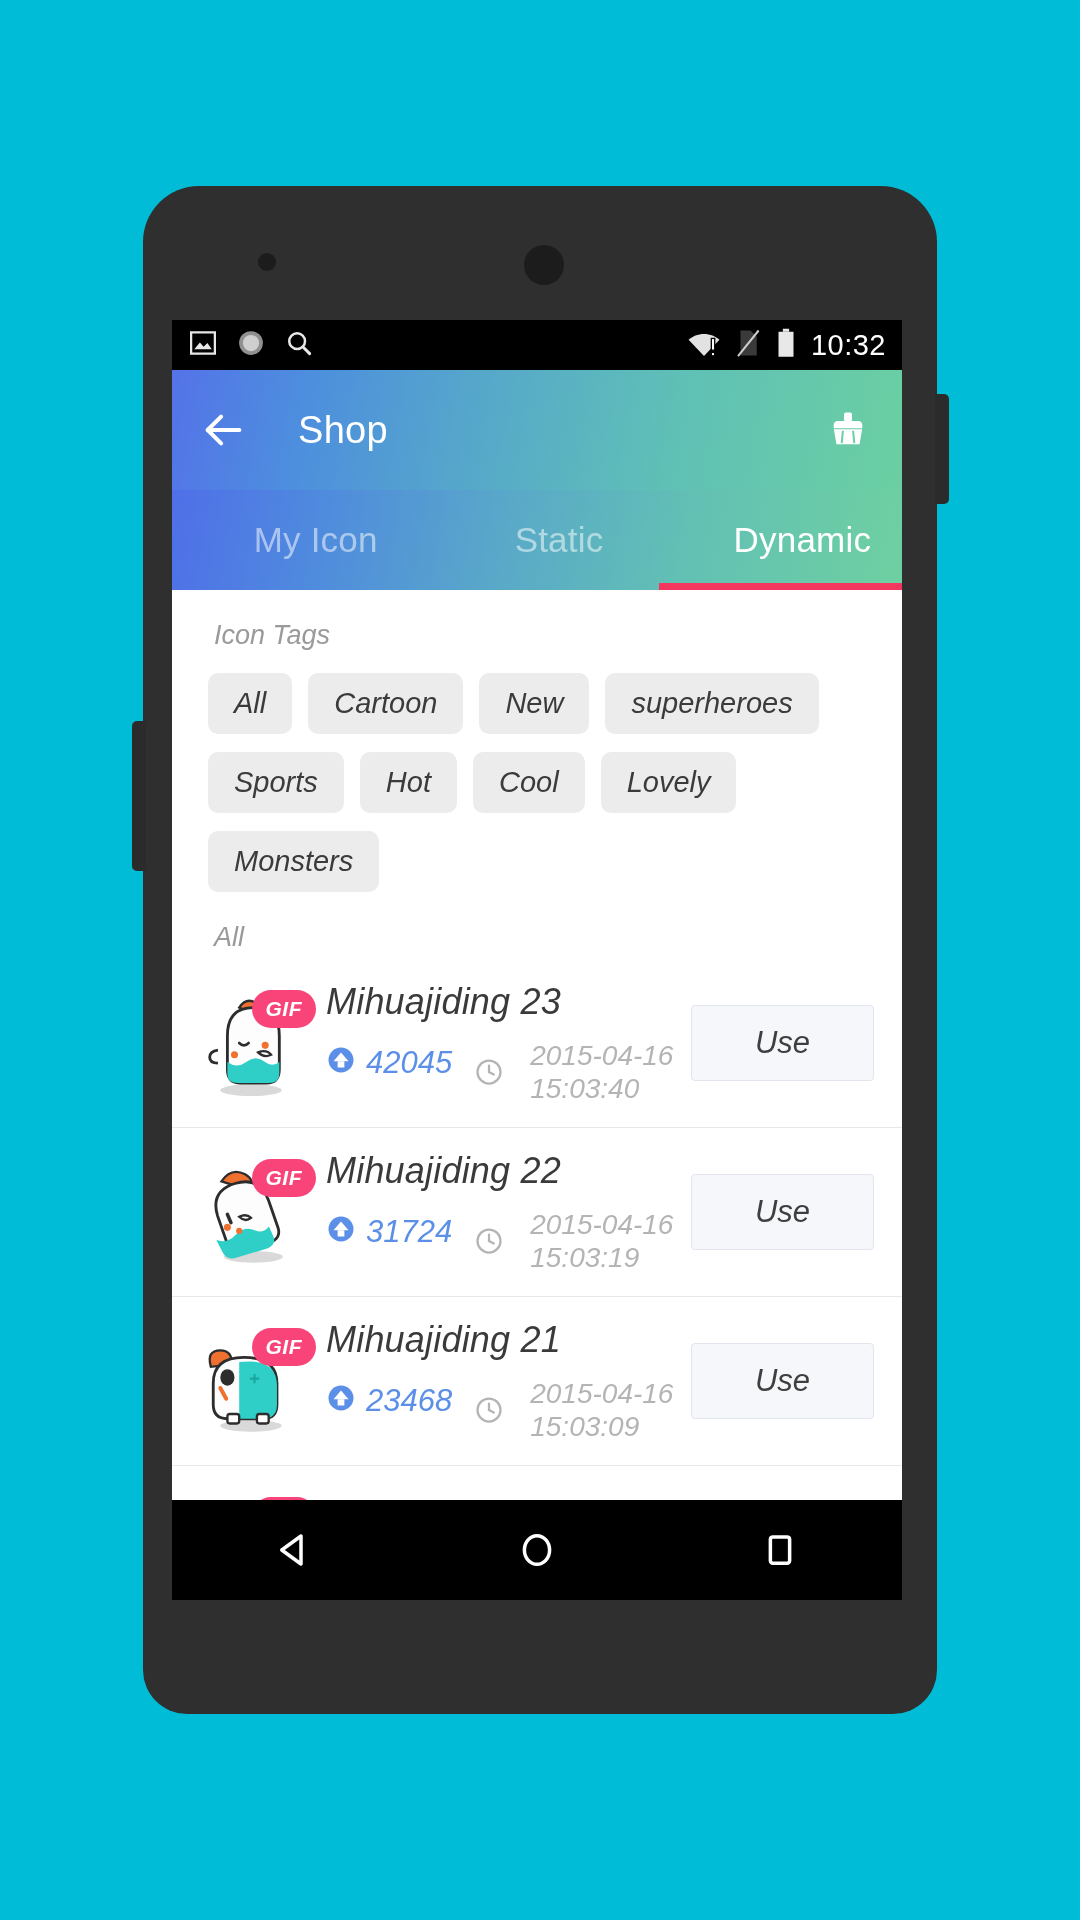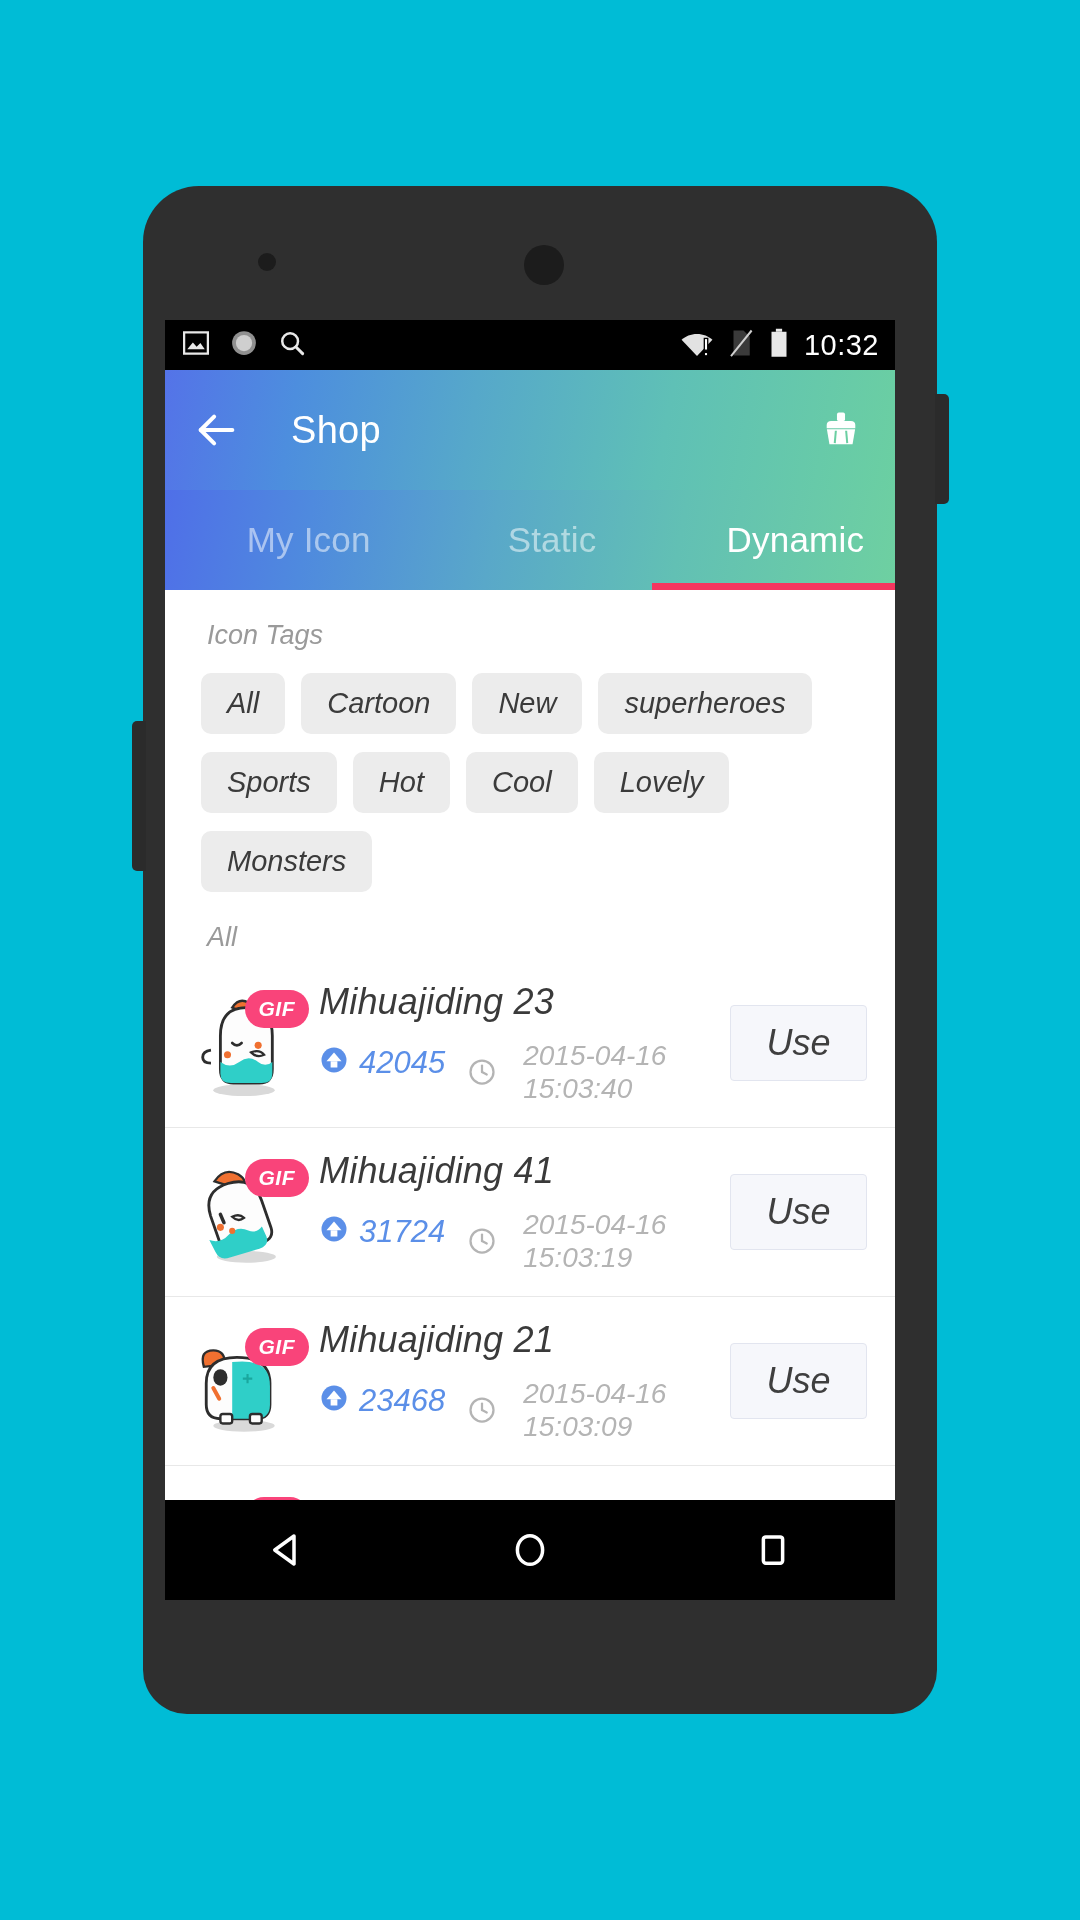--- a/index.html
+++ b/index.html
@@ -35,21 +35,21 @@
   }
   #front-camera {
     position: absolute; left: 258px; top: 253px;
     width: 18px; height: 18px; border-radius: 50%;
     background: #1c1c1c;
   }
 
   
   #screen {
     position: absolute;
-    left: 165px; top: 320px;
+    left: 172px; top: 320px;
     width: 730px; height: 1280px;
     background: #ffffff;
     overflow: hidden;
   }
 
   
   #status-bar {
     position: relative;
     height: 50px; width: 100%;
     background: #000;
@@ -130,25 +130,25 @@
   }
   .row-main { flex: 1; padding-left: 16px; min-width: 0; }
   .row-title { font-size: 36px; color: #3a3a3a; letter-spacing: .2px; }
   .row-meta { display: flex; align-items: flex-start; margin-top: 10px; }
   .meta-dl { display: flex; align-items: flex-start; gap: 10px; margin-right: 22px; padding-top: 12px; }
   .dl-count { color: #5b8fe8; font-size: 31px; }
   .meta-time { display: flex; align-items: center; gap: 26px; padding-top: 6px; }
   .time-lines { color: #b4b4b4; font-size: 28px; line-height: 1.18; }
   .use-button {
     flex: 0 0 auto;
-    width: 137px; height: 76px;
+    width: 183px; height: 76px;
     background: #f6f7fb; border: 1px solid #e2e5ef;
     border-radius: 4px;
     display: flex; align-items: center; justify-content: center;
-    color: #3f3f3f; font-size: 36px; cursor: pointer;
+    color: #3f3f3f; font-size: 31px; cursor: pointer;
     margin-left: 8px;
   }
 
   
   #nav-bar {
     position: absolute; left: 0; bottom: 0;
     width: 730px; height: 100px;
     background: #000;
     display: flex; align-items: center; justify-content: space-around;
   }
@@ -309,21 +309,21 @@
           <path d="M22 48 q-2 -22 20 -24 q22 -2 25 20 l3 24 q1 10 -10 11 l-22 2 q-11 1 -13 -9 z" fill="#fdfdfd" stroke="#2d2d2d" stroke-width="2.4" transform="rotate(-12 48 52)"></path>
           <path d="M20 68 q9 5 17 -1 q9 -6 17 0 q6 4 12 -1 l2 9 q1 8 -8 9 l-26 2 q-9 1 -11 -7 z" fill="#2fcfc8" transform="rotate(-12 48 68)"></path>
           <path d="M40 54 q6 -3 10 1 q-5 4 -10 -1z" fill="none" stroke="#2d2d2d" stroke-width="2"></path>
           <path d="M30 52 l3 7" stroke="#2d2d2d" stroke-width="3" stroke-linecap="round"></path>
           <circle cx="30" cy="63" r="3" fill="#f07030"></circle>
           <circle cx="40" cy="66" r="2.6" fill="#f07030"></circle>
         </svg>
         <div class="gif-badge">GIF</div>
       </div>
       <div class="row-main">
-        <div class="row-title">Mihuajiding 41</div>
+        <div class="row-title">Mihuajiding 22</div>
         <div class="row-meta">
           <div class="meta-dl">
             <svg width="30" height="30" viewBox="0 0 24 24">
               <circle cx="12" cy="12" r="10" fill="#5b8fe8"></circle>
               <path d="M12 6 L18 13 H6 z" fill="#fff"></path>
               <rect x="9.3" y="13" width="5.4" height="5" fill="#fff"></rect>
             </svg>
             <span class="dl-count">31724</span>
           </div>
           <div class="meta-time">

